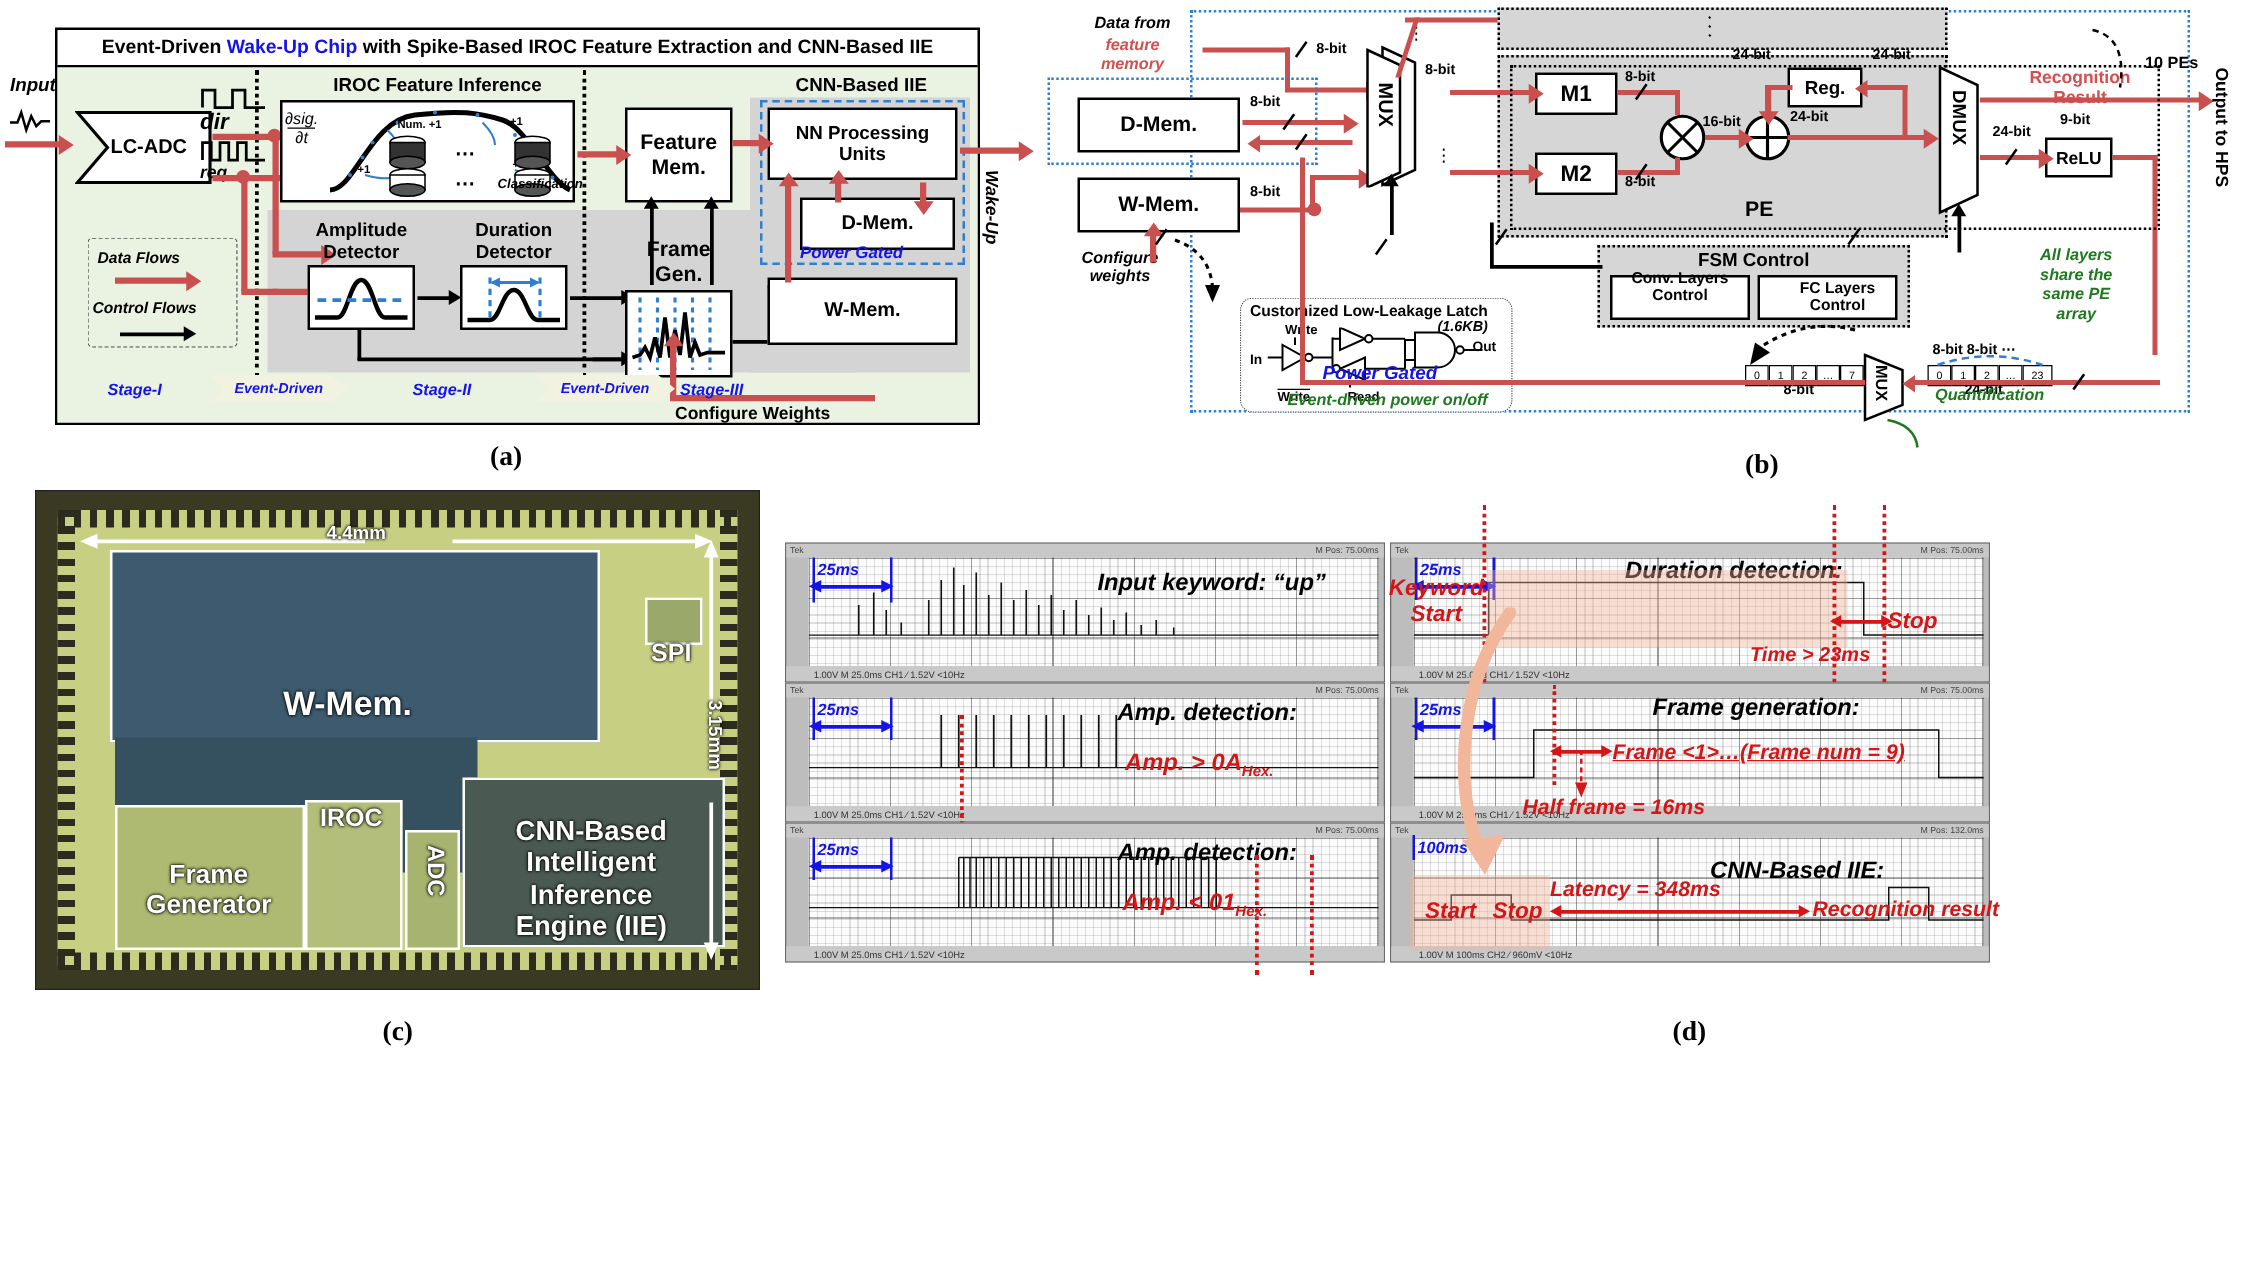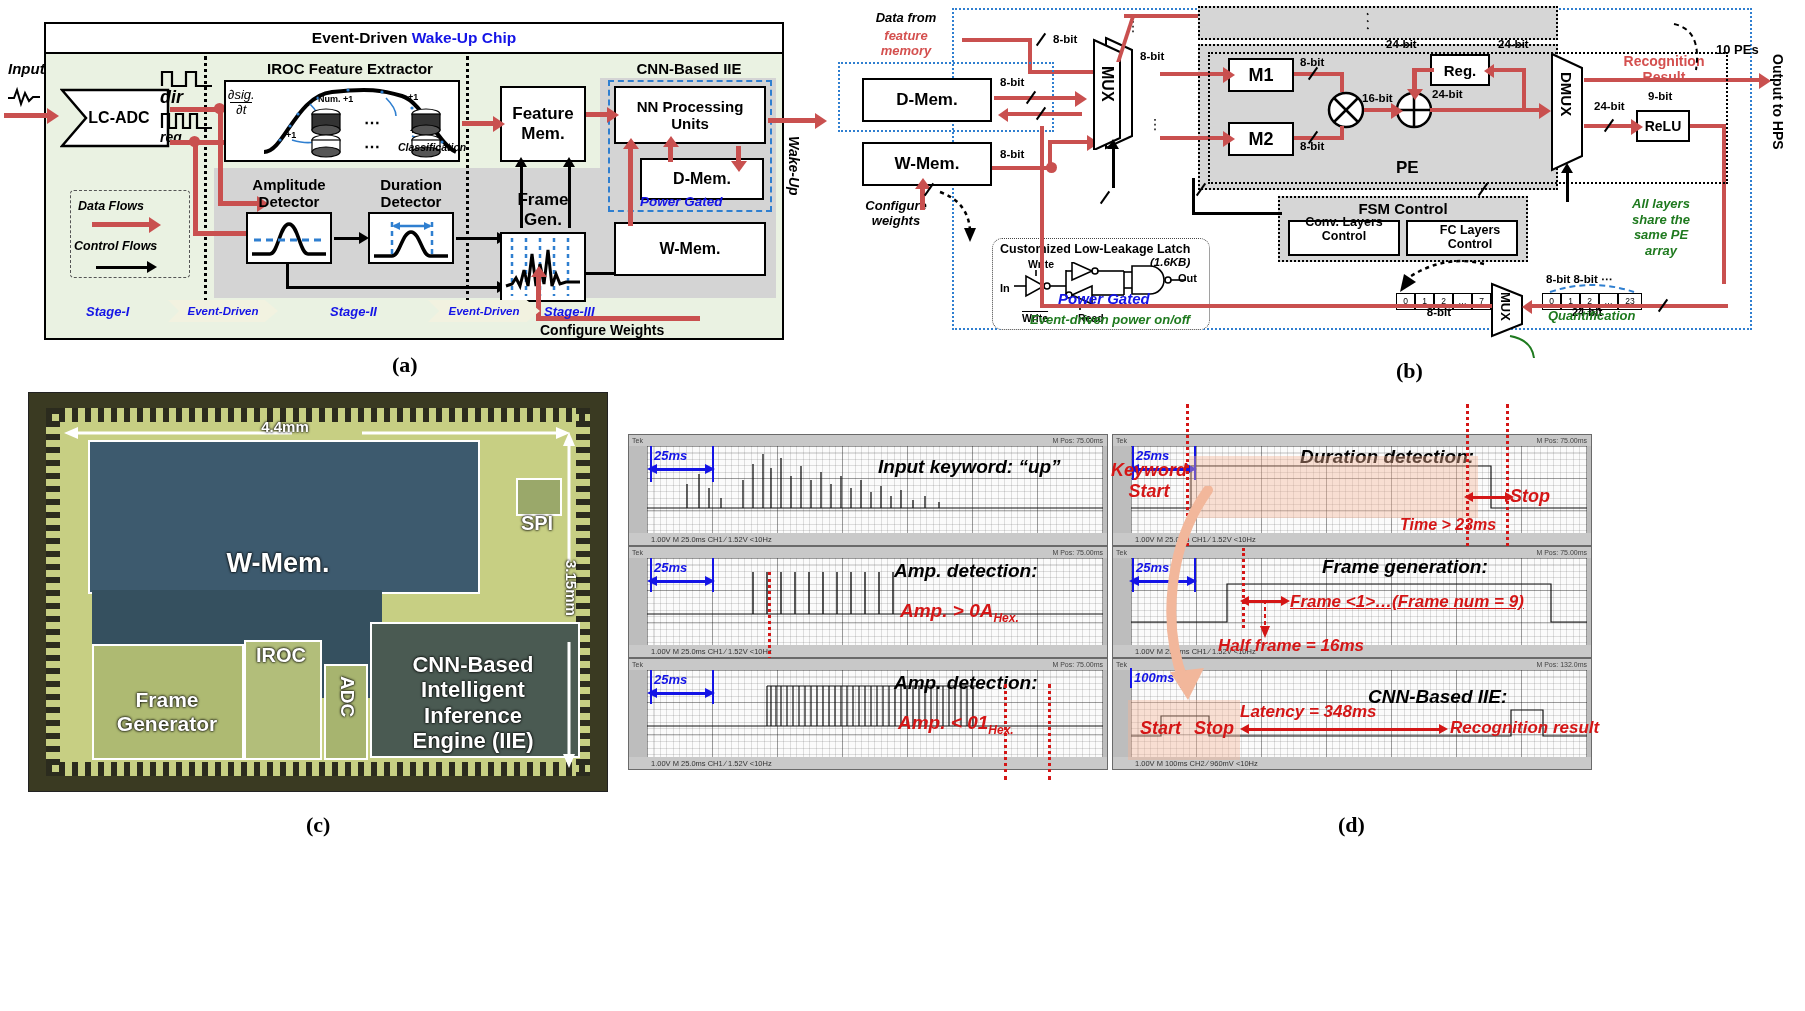--- a/index.html
+++ b/index.html
@@ -92,20 +92,21 @@
   .highlight{position:absolute;background:rgba(245,180,150,.40);}
   .caplbl{position:absolute;font-family:"Liberation Serif",serif;font-weight:bold;font-size:22px;}
 </style>
 </head>
 <body>
 
 <div class="bx" id="panelA"></div>
 <div class="bx ctr" id="aTitle">
   <span>Event-Driven&nbsp;</span>
     <span class="blue">Wake-Up Chip</span>
+    <span>&nbsp;with Spike-Based IROC Feature Extraction and CNN-Based IIE</span>
 </div>
 <div class="bx" id="aBody"></div>
 
 <div class="bx" style="left:214px;top:168px;width:470px;height:130px;background:#d4d4d4;"></div>
 
 <div class="bx" style="left:600px;top:78px;width:176px;height:220px;background:#d4d4d4;"></div>
 
 <div class="bx dotdiv" style="left:204px;top:56px;height:246px;"></div>
 <div class="bx dotdiv" style="left:466px;top:56px;height:246px;"></div>
 
@@ -140,21 +141,21 @@
 <div class="ar-r" style="left:218px;top:231px;width:40px;"></div>
 <div class="abs" style="left:214px;top:103px;width:11px;height:11px;border-radius:50%;background:#c9504f;"></div>
 <div class="abs" style="left:189px;top:136px;width:11px;height:11px;border-radius:50%;background:#c9504f;"></div>
 
 <div class="bx" style="left:70px;top:190px;width:120px;height:88px;border:1.5px dashed #555;border-radius:4px;"></div>
 <div class="abs bold ital" style="left:78px;top:199px;font-size:12.5px;">Data Flows</div>
 <div class="ar-r" style="left:92px;top:222px;width:58px;"></div>
 <div class="abs bold ital" style="left:74px;top:239px;font-size:12.5px;">Control Flows</div>
 <div class="ar-k" style="left:96px;top:266px;width:52px;"></div>
 
-<div class="abs bold ctr" style="left:230px;top:58px;width:240px;height:20px;font-size:15px;">IROC Feature Extractor</div>
+<div class="abs bold ctr" style="left:230px;top:58px;width:240px;height:20px;font-size:15px;">IROC Feature Inference</div>
 <div class="bx wbox" style="left:224px;top:80px;width:236px;height:82px;"></div>
 <div class="abs ital" style="left:228px;top:88px;font-size:13px;line-height:1.1;text-align:center;">
   <span>∂sig.</span><br>
   <span style="border-top:1.5px solid #000;display:inline-block;padding:0 6px;">∂t</span>
 </div>
 <svg class="abs" style="left:262px;top:82px;" width="196" height="78">
   <path d="M2,70 C22,70 34,14 70,10 C106,6 120,8 140,14 C160,20 176,62 194,70" fill="none" stroke="#000" stroke-width="4"></path>
   <g fill="#2f7fd0">
     <circle cx="18" cy="58" r="1.6"></circle>
       <circle cx="28" cy="44" r="1.6"></circle>

